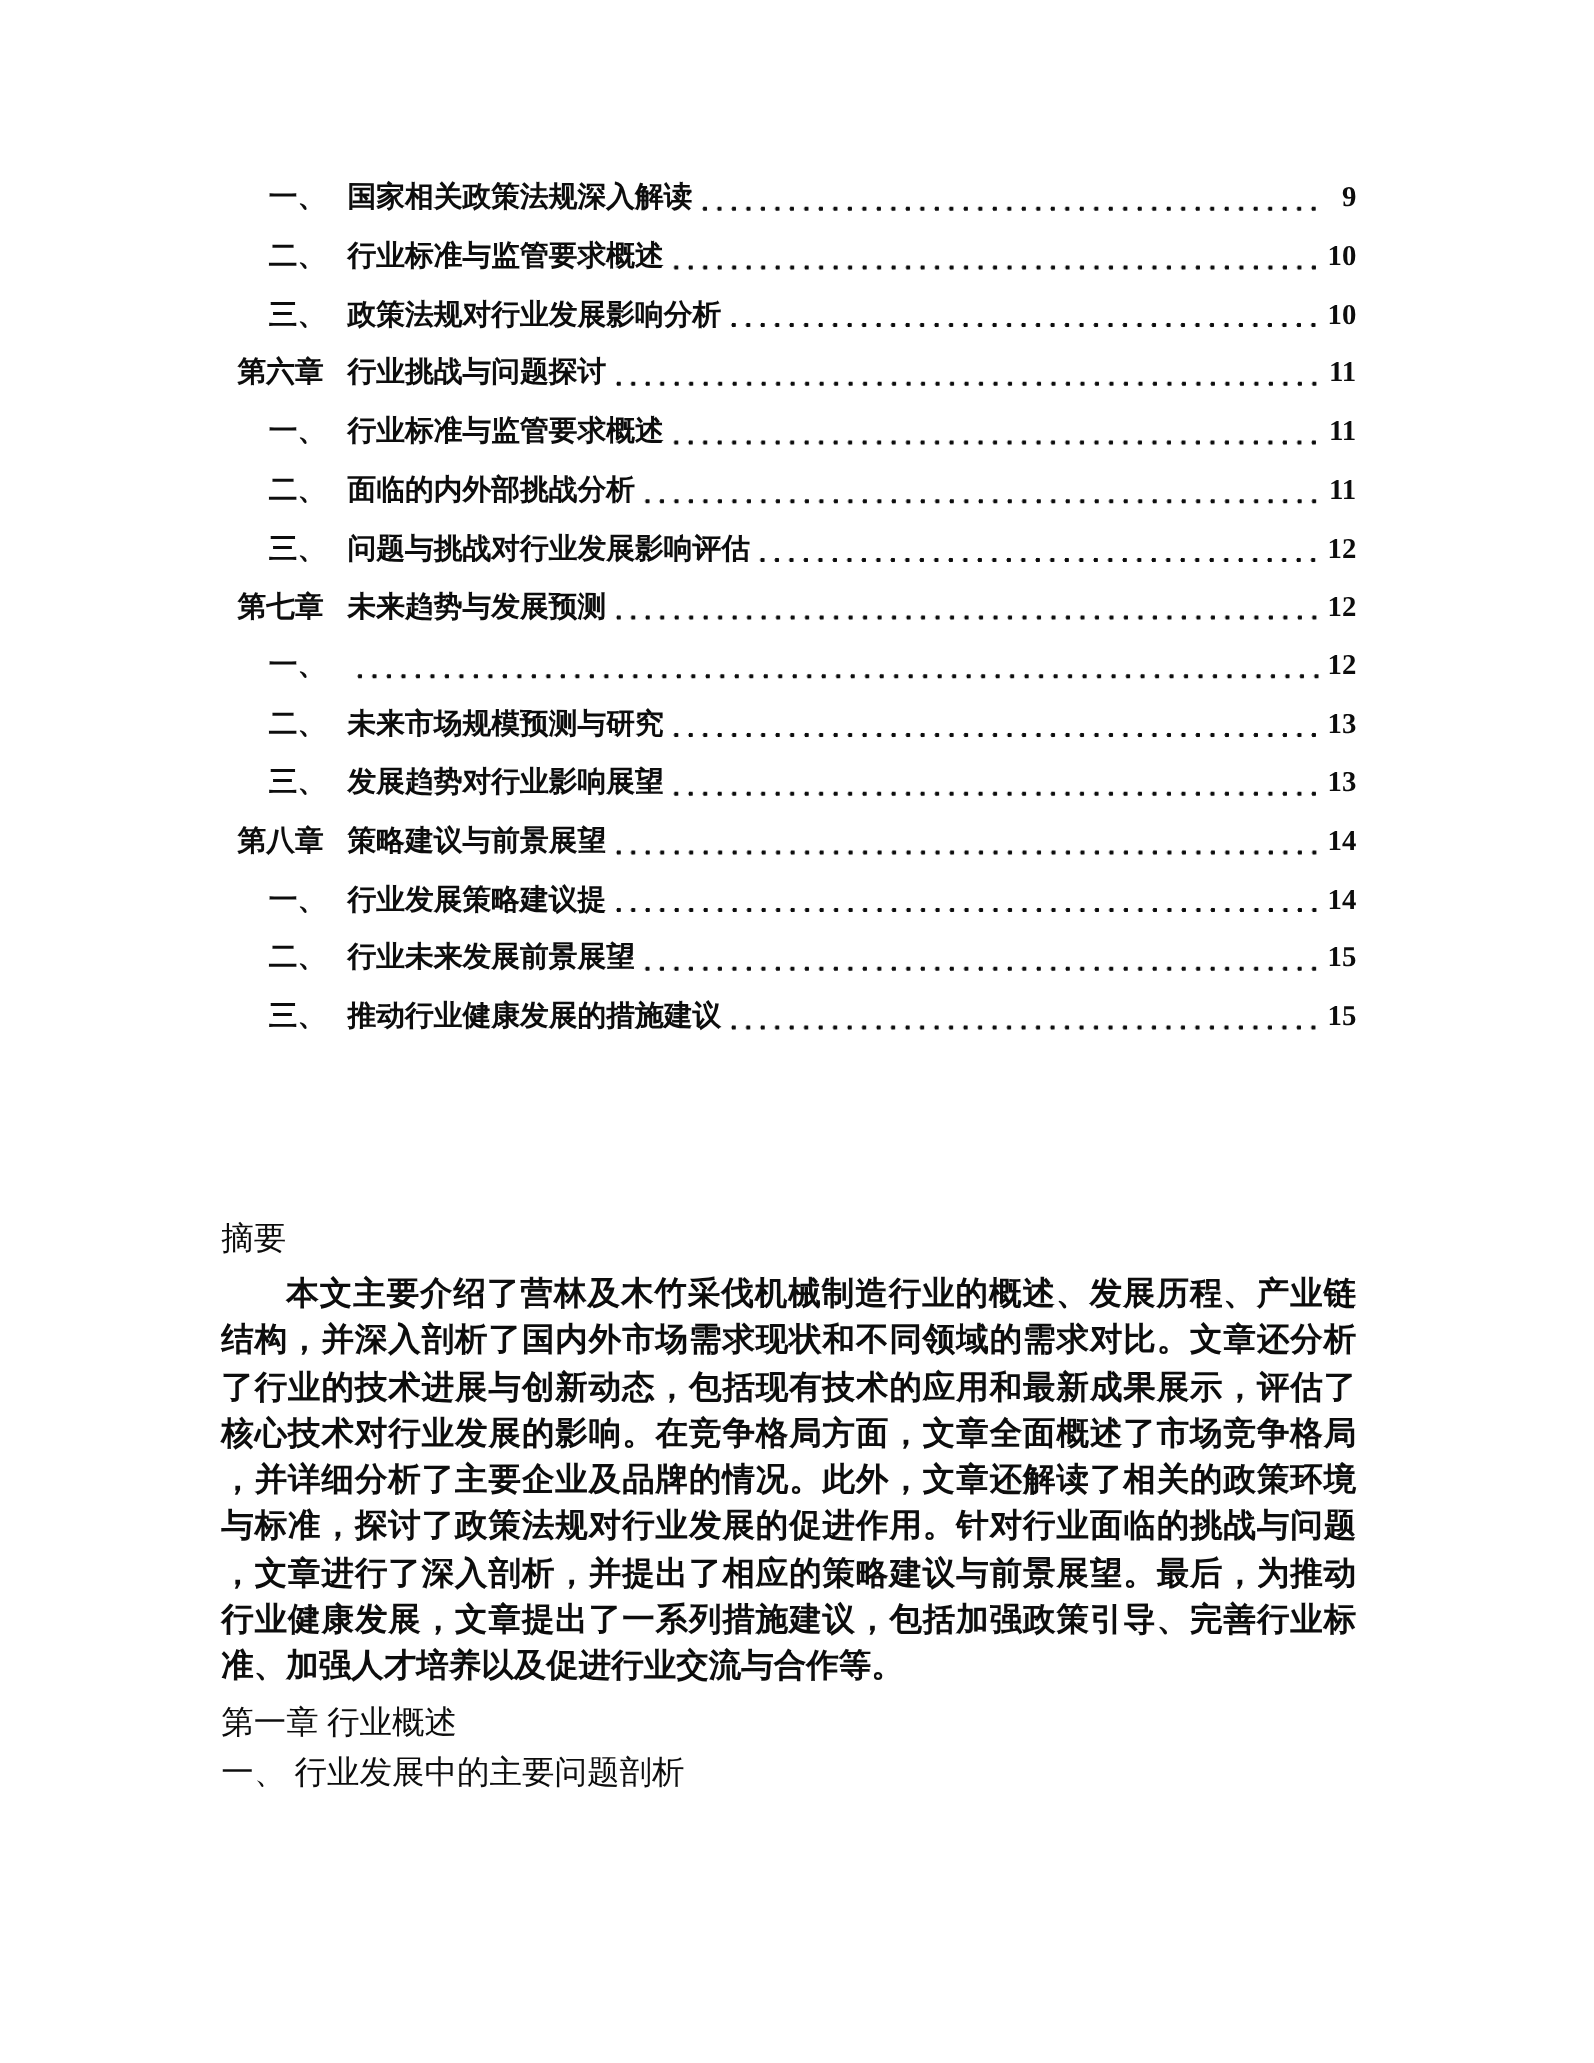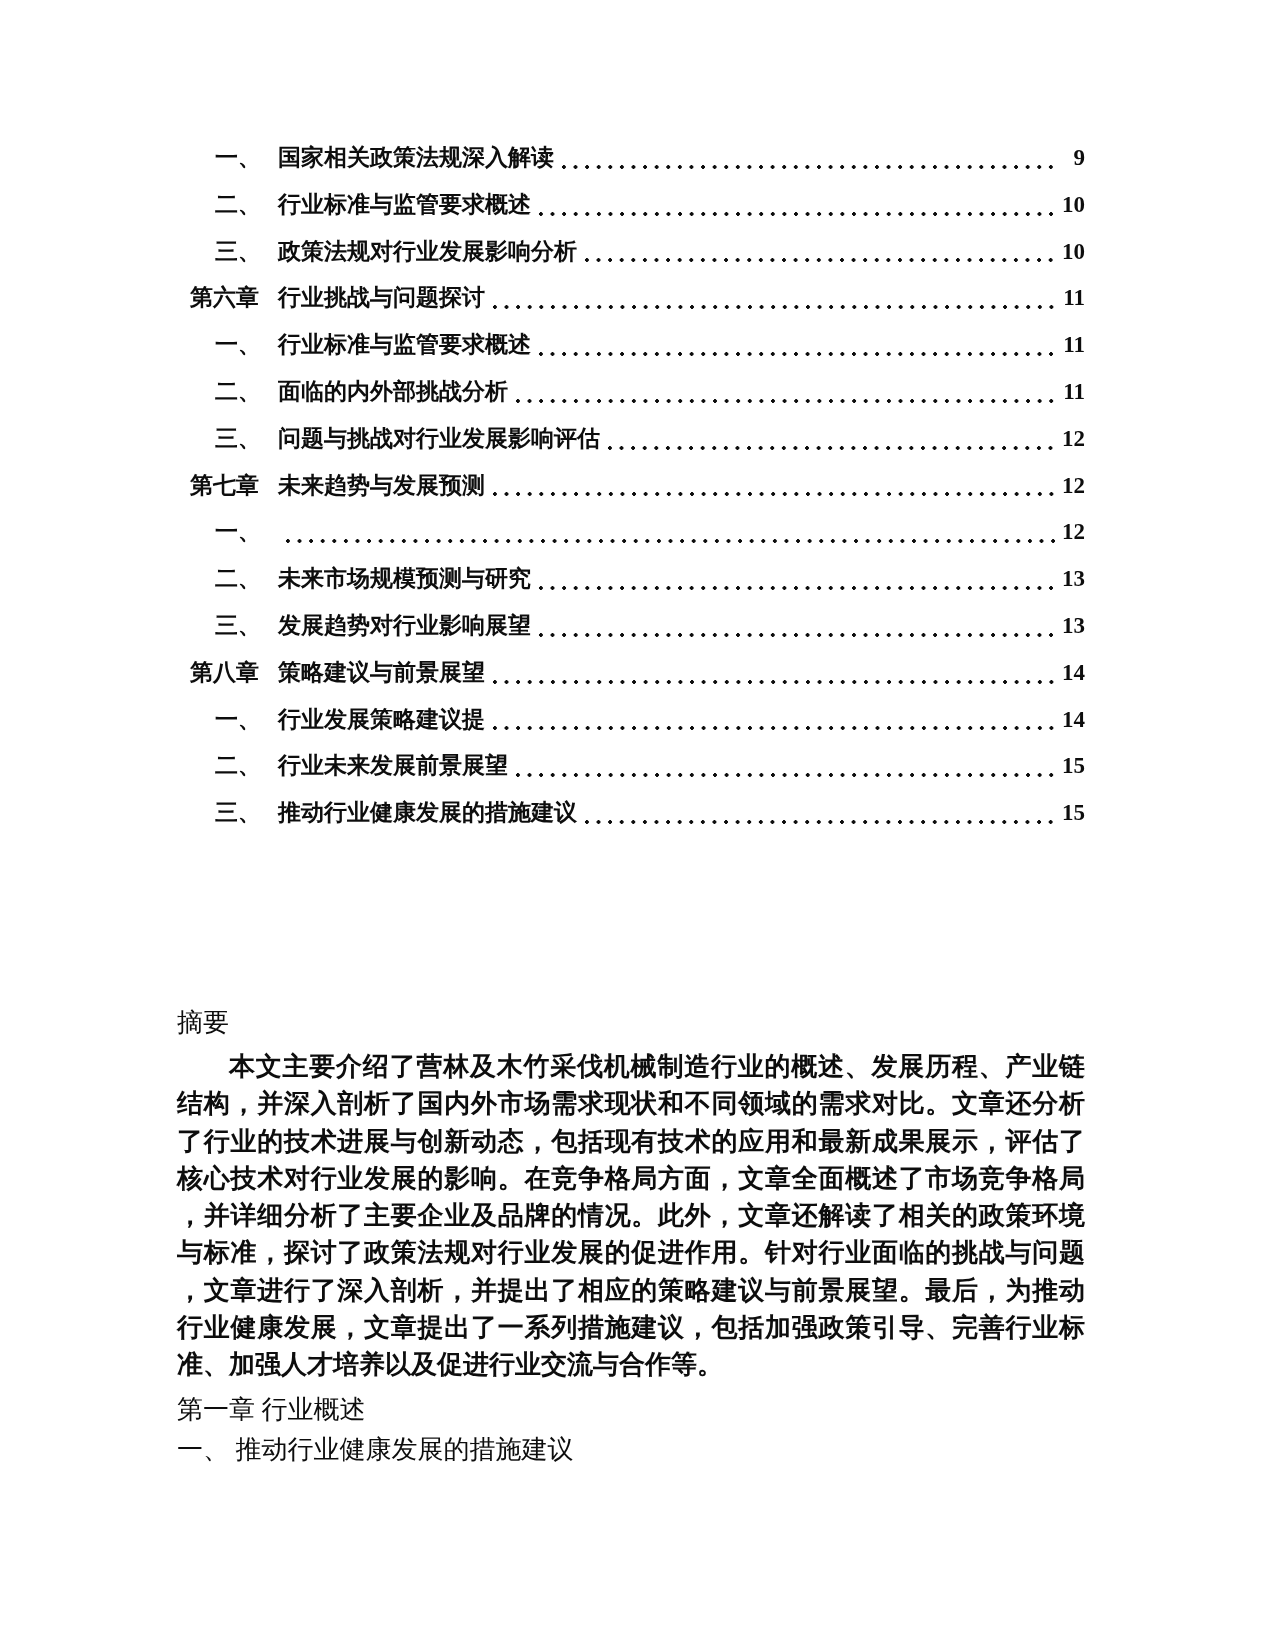--- a/index.html
+++ b/index.html
@@ -37,21 +37,21 @@
     margin:0 4px 11px 7px;
     background-image:radial-gradient(circle at 3px 4px, #0d0d0d 1.65px, transparent 2.05px);
     background-size:11.6px 8px;
     background-repeat:repeat-x;
     background-position:left bottom;
   }
   .toc-page { text-align:right; min-width:24px; }
   
   .bodyblock {
     position:absolute;
-    left:177px; right:190px; top:1002px;
+    left:177px; right:190px; top:970px;
     font-size:26px;
   }
   .abstract-heading { line-height:42px; }
   .abstract-para {
     margin-top:4px;
     line-height:37.3px;
     text-align:justify;
     text-justify:inter-character;
     text-indent:2em;
     word-break:break-all;
@@ -171,16 +171,16 @@
       <span class="toc-leader"></span>
       <span class="toc-page">15</span>
     </div>
 
   </div>
 
   <div class="bodyblock">
     <div class="abstract-heading">摘要</div>
     <div class="abstract-para">本文主要介绍了营林及木竹采伐机械制造行业的概述、发展历程、产业链结构，并深入剖析了国内外市场需求现状和不同领域的需求对比。文章还分析了行业的技术进展与创新动态，包括现有技术的应用和最新成果展示，评估了核心技术对行业发展的影响。在竞争格局方面，文章全面概述了市场竞争格局，并详细分析了主要企业及品牌的情况。此外，文章还解读了相关的政策环境与标准，探讨了政策法规对行业发展的促进作用。针对行业面临的挑战与问题，文章进行了深入剖析，并提出了相应的策略建议与前景展望。最后，为推动行业健康发展，文章提出了一系列措施建议，包括加强政策引导、完善行业标准、加强人才培养以及促进行业交流与合作等。</div>
     <div class="chapter-line">第一章 行业概述</div>
-    <div class="section-line">一、 推动行业健康发展的措施建议</div>
+    <div class="section-line">一、 行业发展中的主要问题剖析</div>
   </div>
 
 </div>
 
 </body></html>

